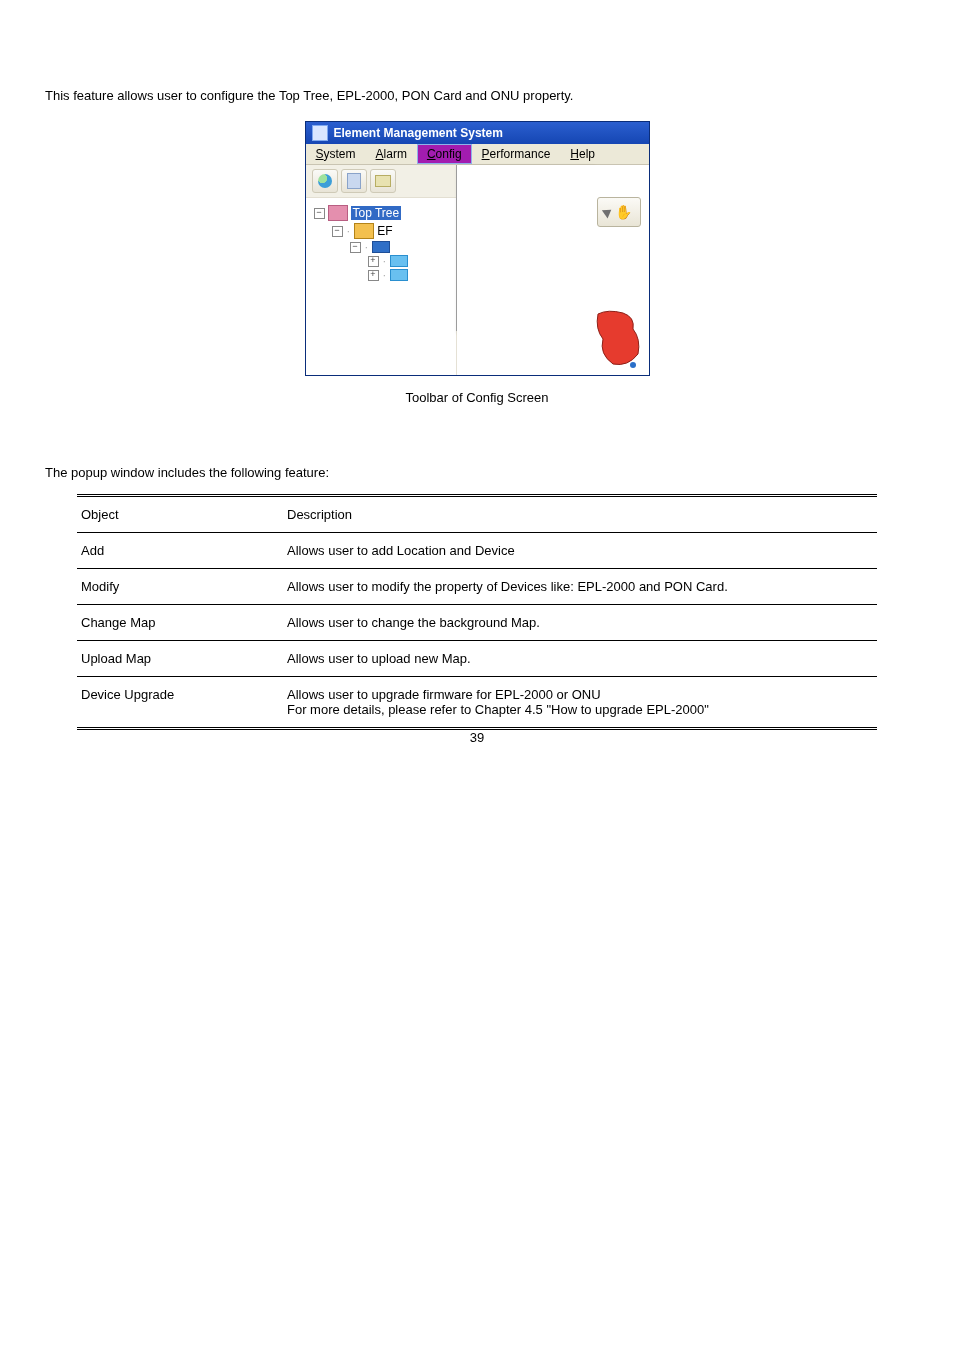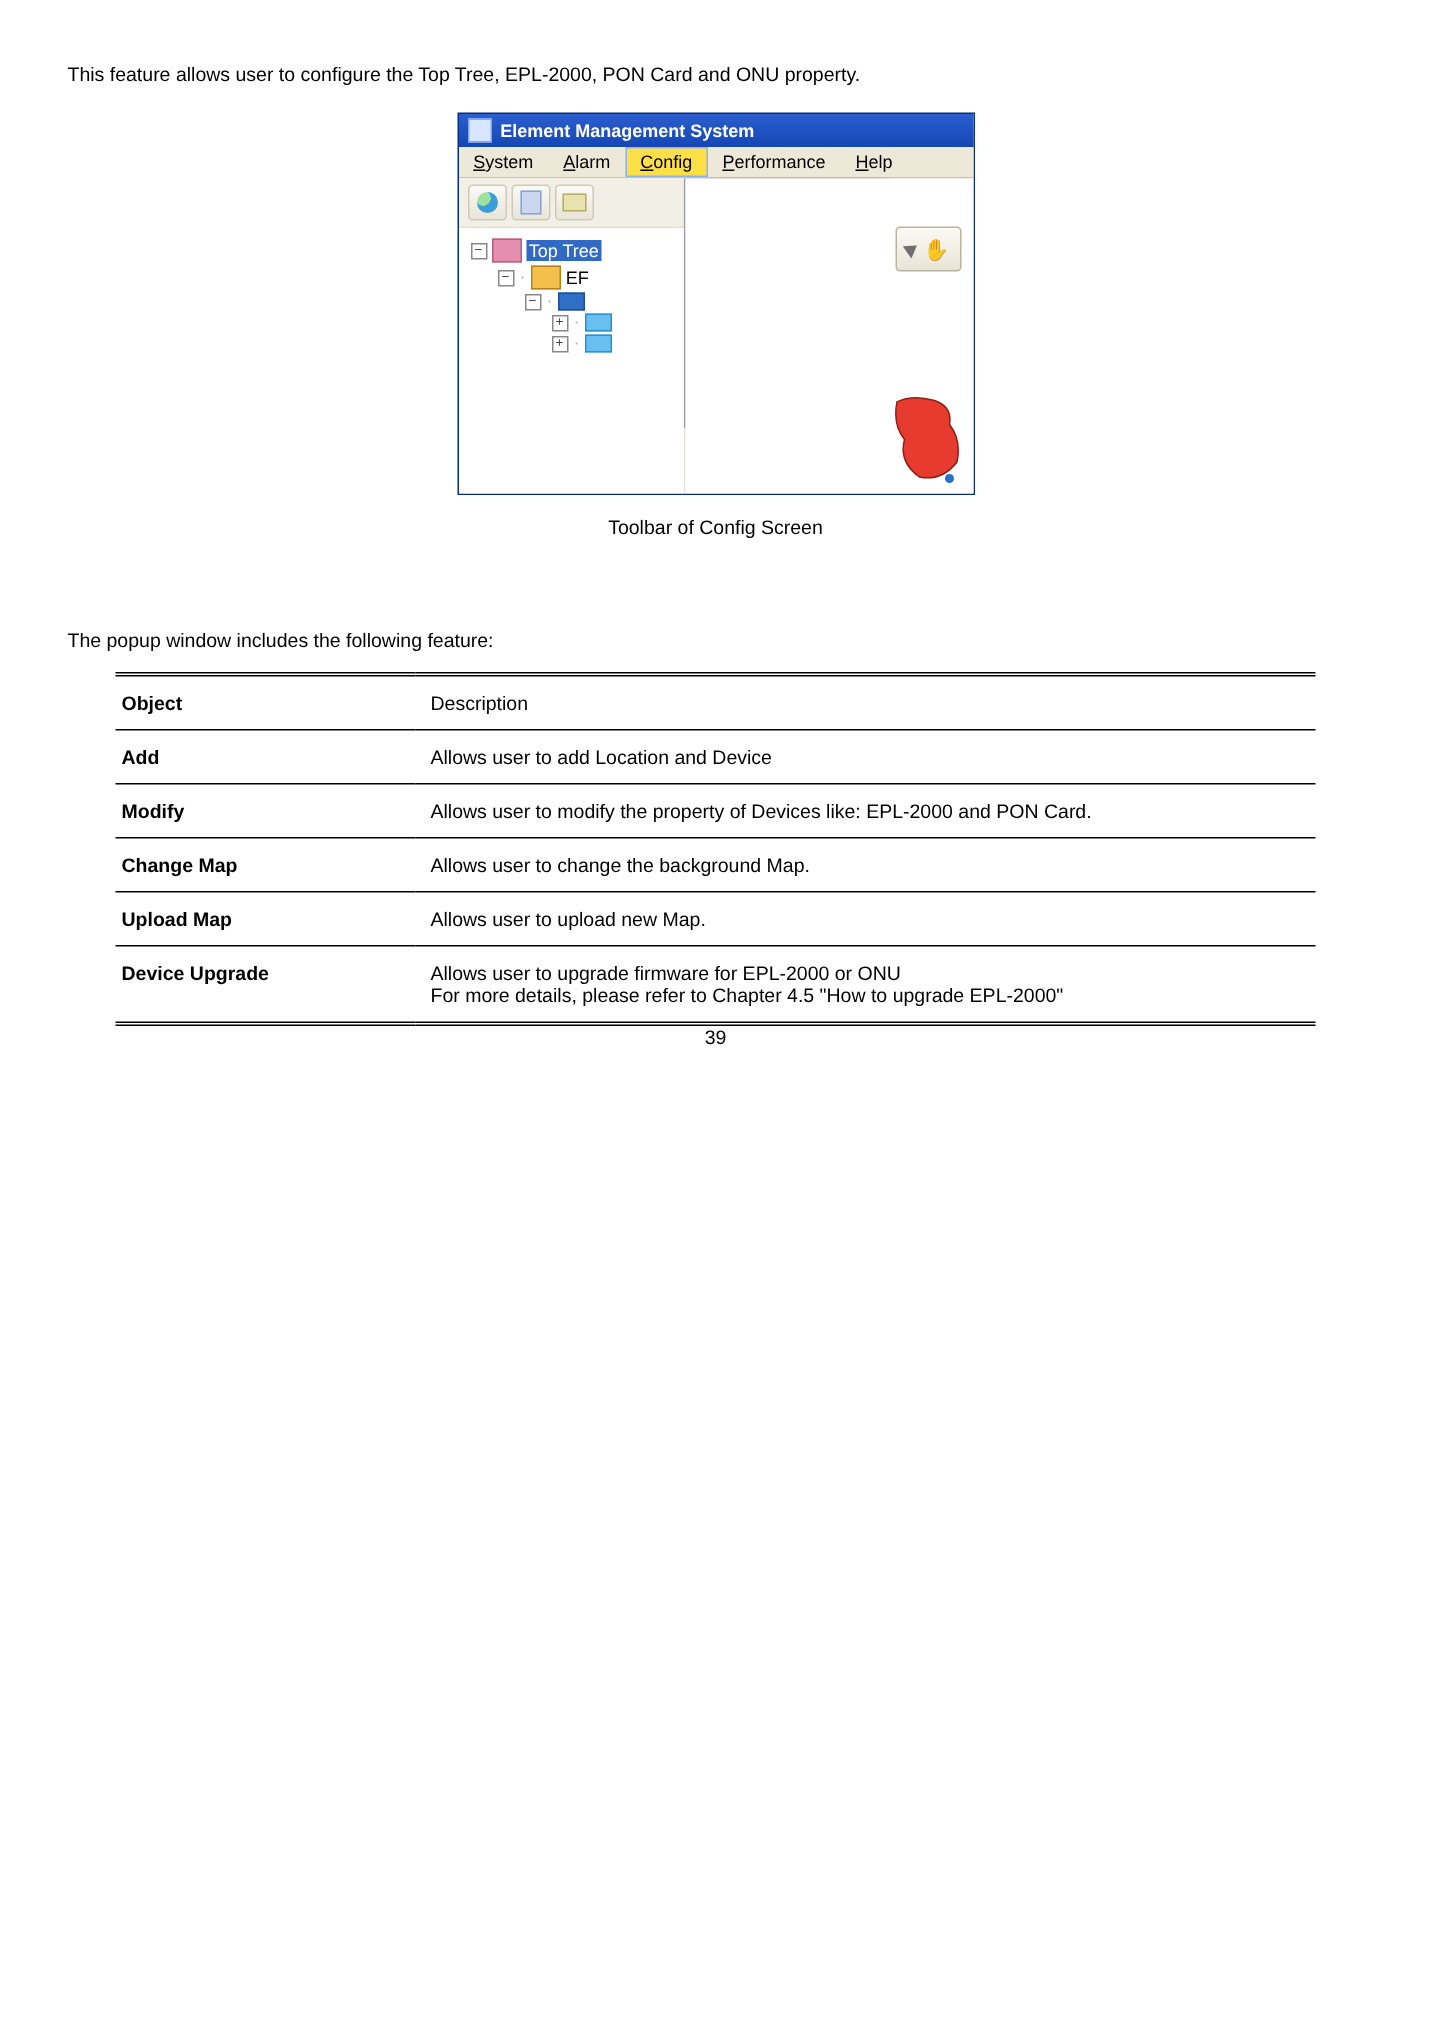--- a/index.html
+++ b/index.html
@@ -4,21 +4,21 @@
 <style>
   body {
     margin: 0;
     background: #fff;
     font-family: Arial, Helvetica, sans-serif;
     font-size: 13px;
     color: #000;
     width: 954px;
   }
   .page {
-    padding: 42px 45px 30px 45px;
+    padding: 88px 45px 30px 45px;
     box-sizing: border-box;
   }
   .intro-line {
     margin: 0 0 18px 0;
   }
   .screenshot-wrap {
     width: 345px;
     margin: 0 auto 14px auto;
   }
   
@@ -46,21 +46,21 @@
   .menubar {
     display: flex;
     background: #ece9d8;
     border-bottom: 1px solid #c9c4b2;
   }
   .menubar .menu-item {
     padding: 3px 10px;
     text-align: center;
   }
   .menubar .menu-item.selected {
-    background: #fde047;
+    background: #a21caf;
     border: 1px solid #8fb3ea;
     padding: 2px 9px;
   }
   .menubar .mnemonic { text-decoration: underline; }
   .win-body {
     display: flex;
     height: 210px;
     position: relative;
   }
   .col-left {
@@ -234,21 +234,20 @@
   }
   .fields-table thead th {
     border-bottom: 1px solid #000;
   }
   .fields-table tbody td, .fields-table tbody th {
     border-top: 1px solid #000;
   }
   .fields-table col.obj { width: 200px; }
   .fields-table th.obj-cell {
     padding-left: 4px;
-    font-weight: bold;
   }
   .page-number {
     text-align: center;
     font-size: 13px;
   }
 </style>
 </head>
 <body>
 
 <div class="page">

